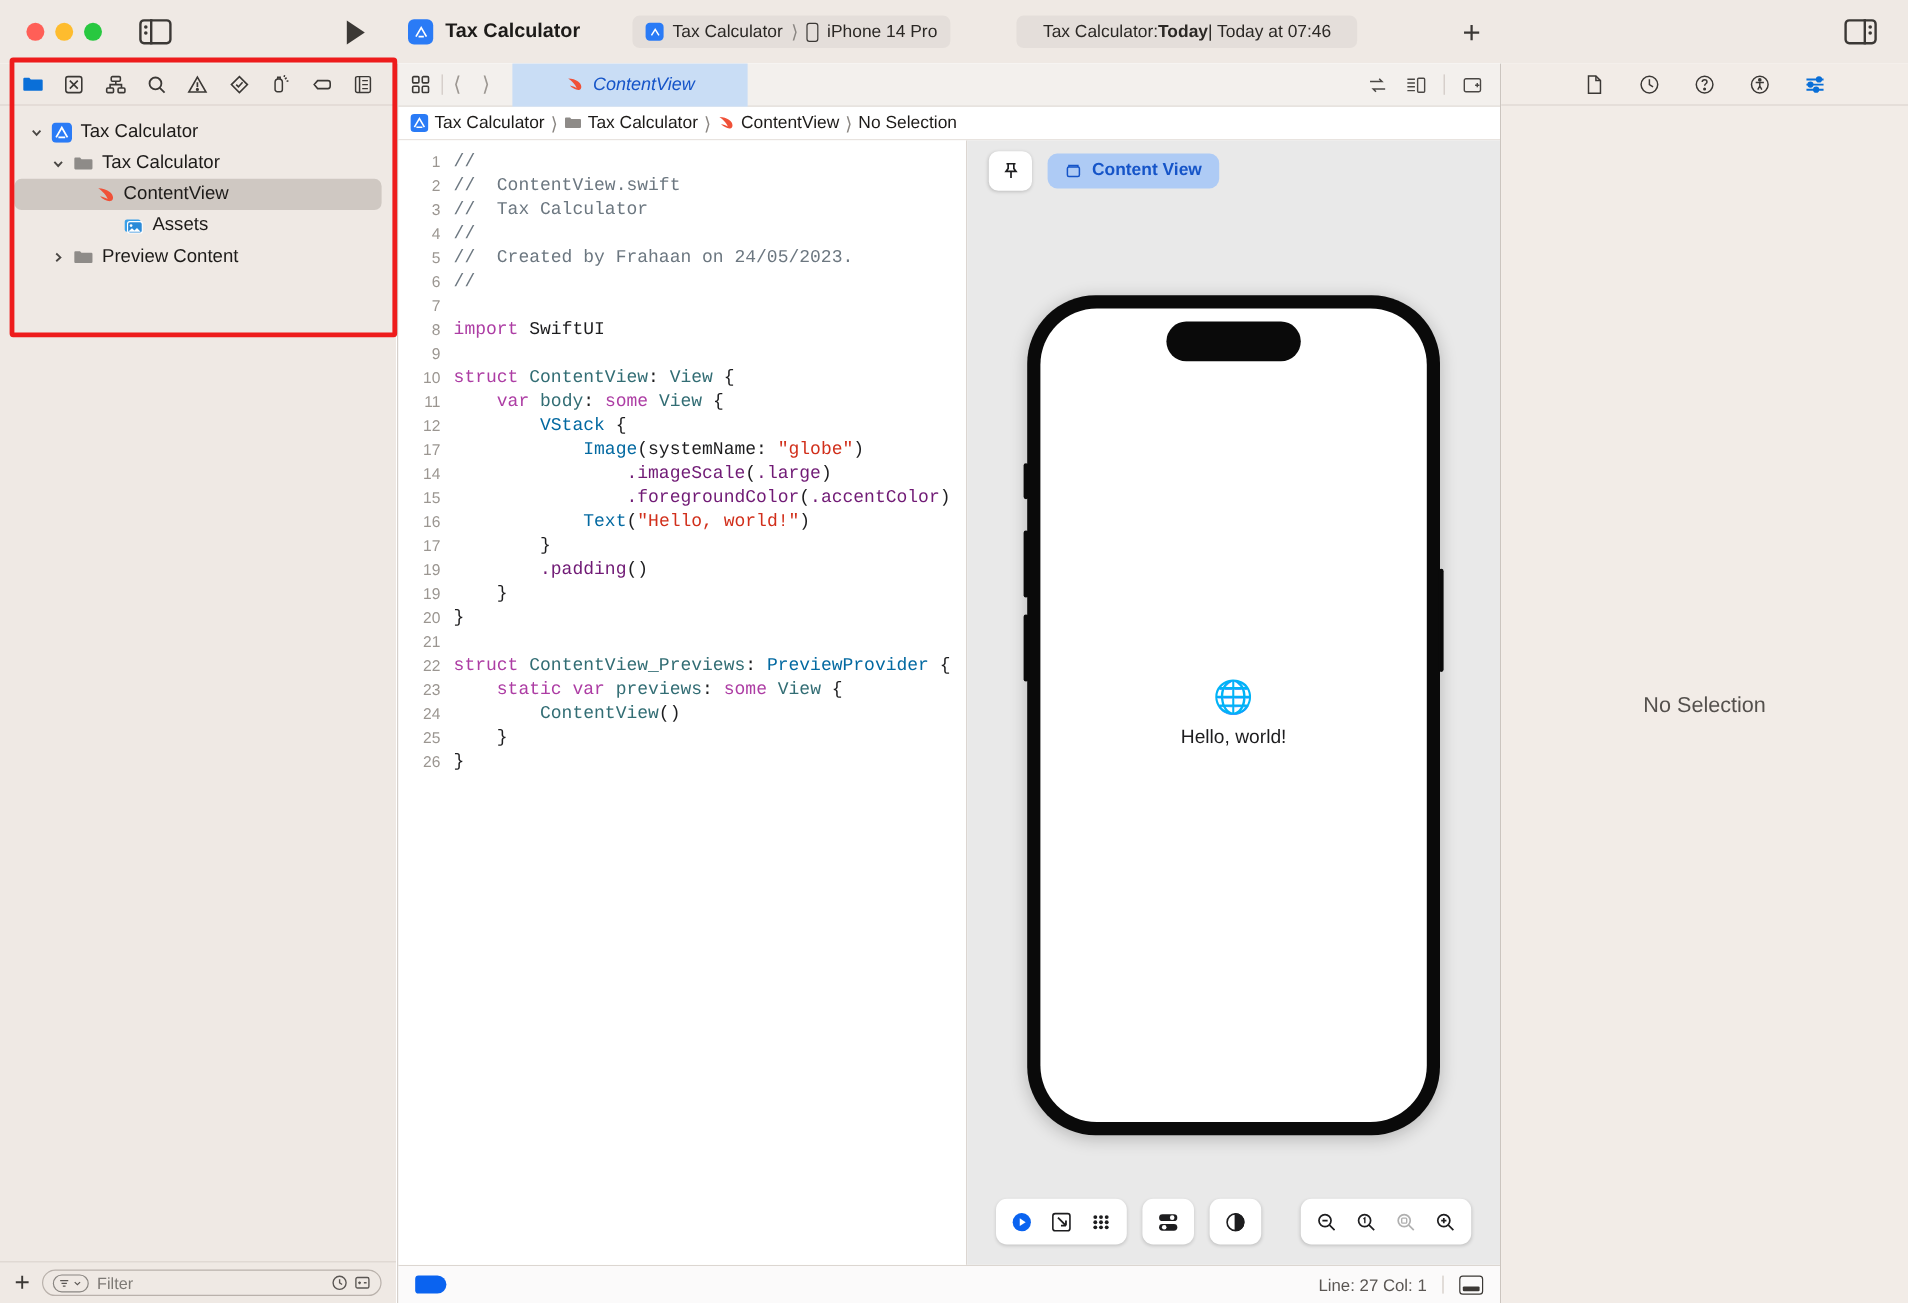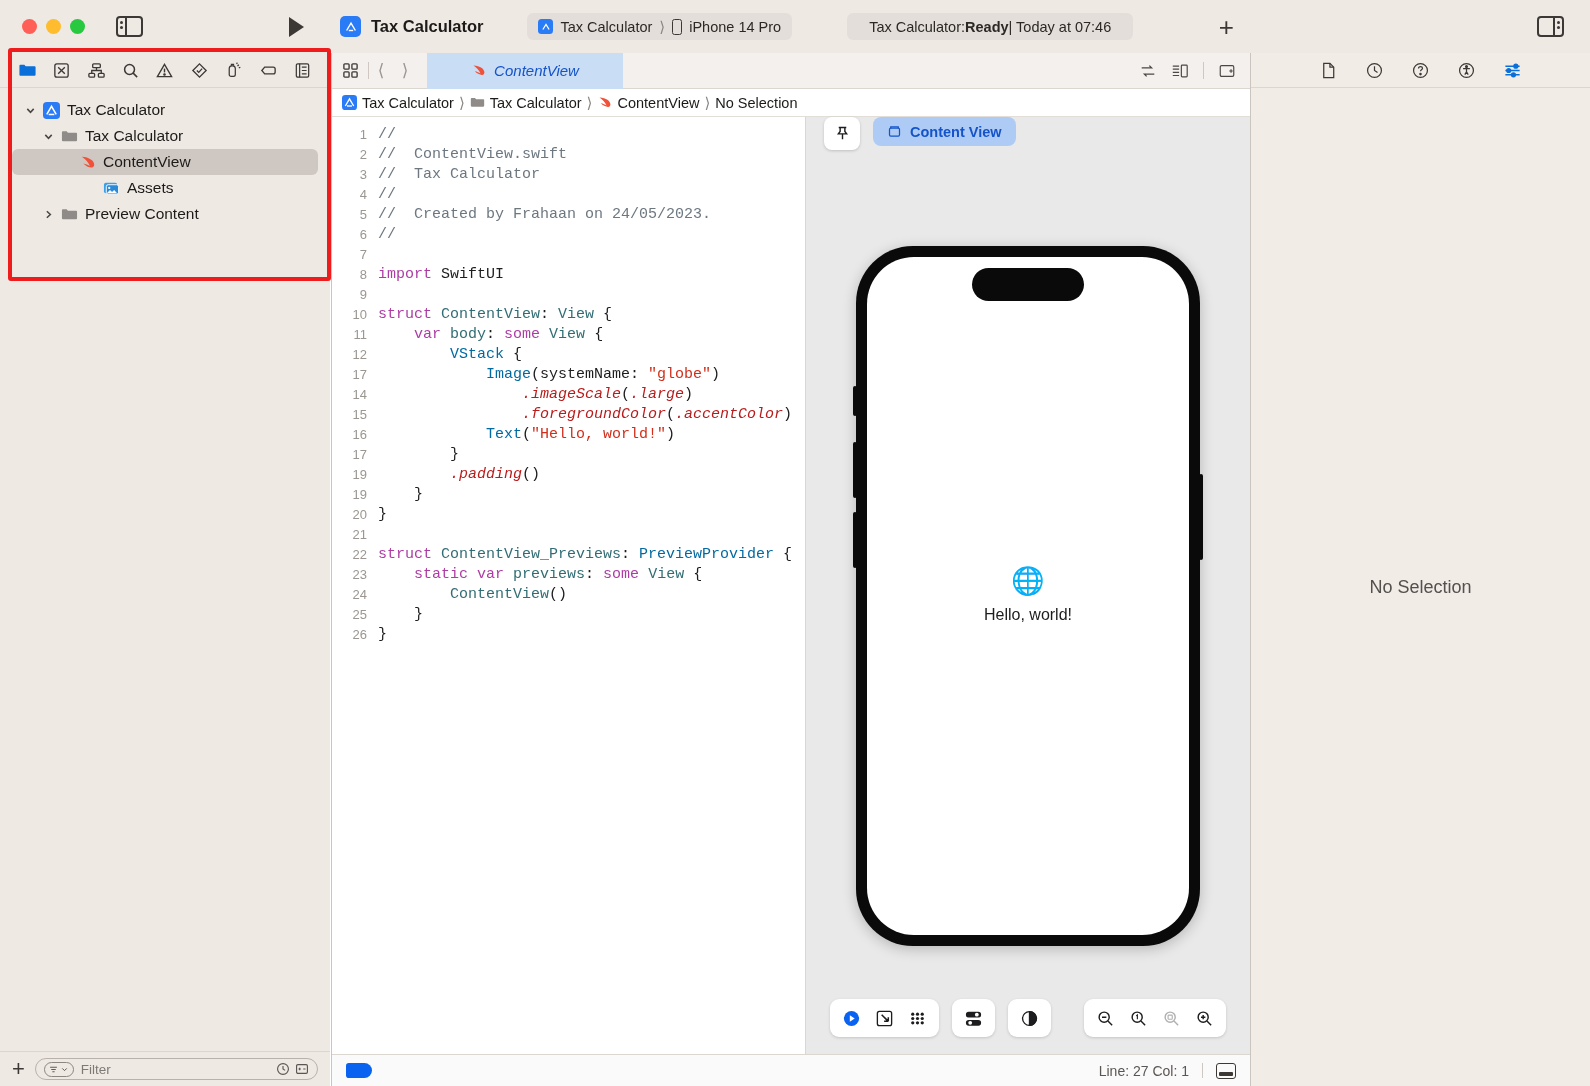--- a/index.html
+++ b/index.html
@@ -211,34 +211,34 @@
   .ln {
     width: 46px; text-align: right; padding-right: 11px; flex: none;
     color: #9b9691; font-size: 13px; line-height: 20px;
     font-family: "Liberation Sans", sans-serif;
   }
   .ct { color: #1d1d1f; }
   .cm { color: #6c7780; }
   .kw { color: #ad3da4; }
   .ty { color: #326d74; }
   .tyb { color: #0369a1; }
-  .mth { color: #b91c1c; font-style: italic; }
+  .mth { color: #701a75; }
   .str { color: #d12f1b; }
   .cursor {
     display:inline-block; width:1.5px; height:15px; background:#1d1d1f;
     vertical-align:-2px;
   }
 
   .preview-pane {
     flex: 1; background: #e9e9e9; position: relative; min-width: 0;
     display: flex; flex-direction: column;
   }
   .pv-top {
     position: absolute; left: 0; top: 0; right: 0; height: 50px;
-    display: flex; align-items: flex-start; padding-left: 18px; gap: 13px;
+    display: flex; align-items: center; padding-left: 18px; gap: 13px;
   }
   .pin-btn {
     width: 36px; height: 33px; background: #fff; border-radius: 8px;
     display: flex; align-items: center; justify-content: center;
     box-shadow: 0 1px 3px rgba(0,0,0,.18); cursor: pointer;
   }
   .pin-btn svg { width: 17px; height: 17px; color:#1d1d1f; }
   .cv-pill {
     height: 29px; background: #aecbf5; border-radius: 8px;
     display: flex; align-items: center; gap: 8px; padding: 0 14px;
@@ -360,21 +360,21 @@
           </svg>
         </span>
         <span>Tax Calculator</span>
         <span class="chev">⟩</span>
         <span class="dev-icon"></span>
         <span>iPhone 14 Pro</span>
       </div>
 
       <div class="status-pill">
         <span>Tax Calculator: </span>
-          <b>Ready</b>
+          <b>Today</b>
           <span> | Today at 07:46</span>
       </div>
 
       <div class="plus-btn">+</div>
     </div>
 
     <div class="tb-right">
       <div class="inspector-toggle"></div>
     </div>
   </div>

